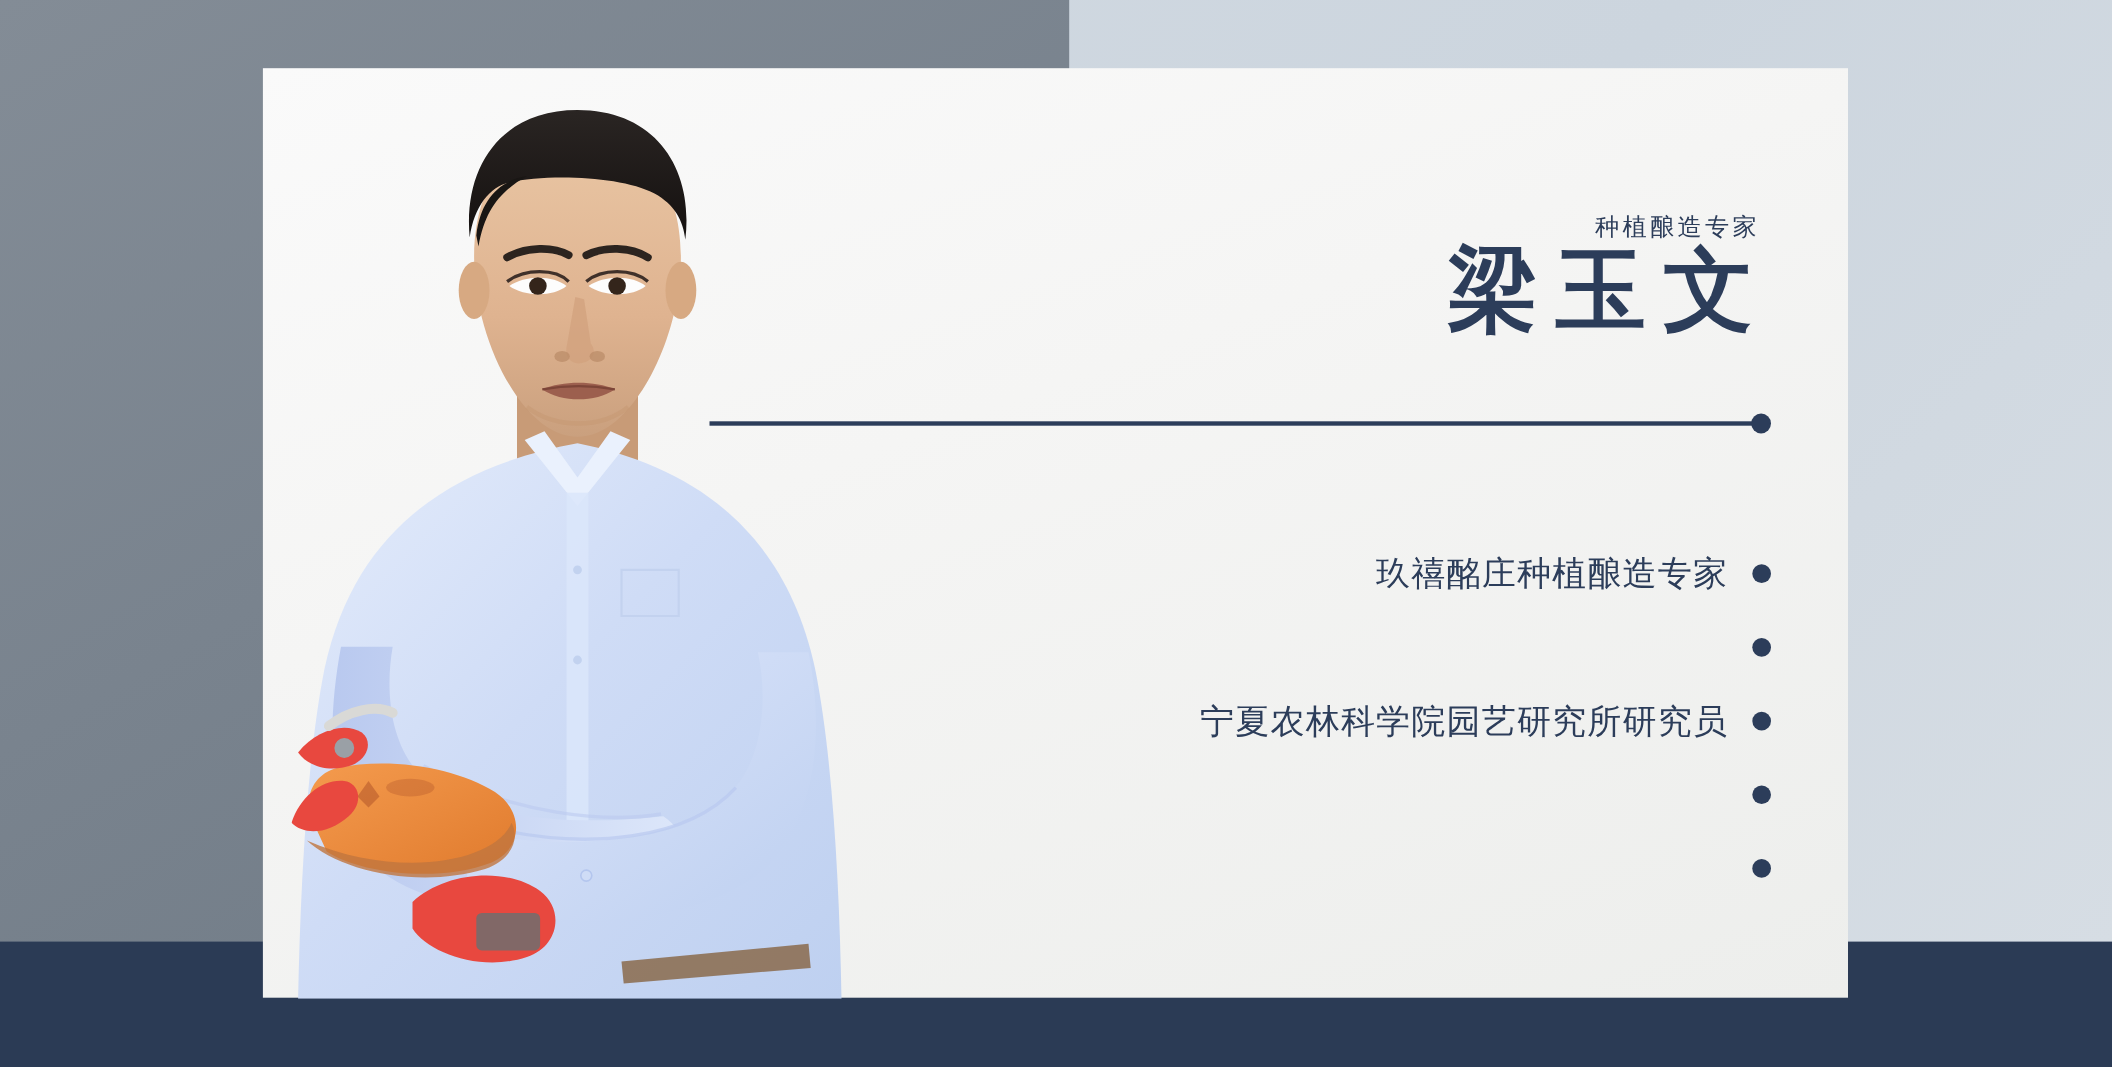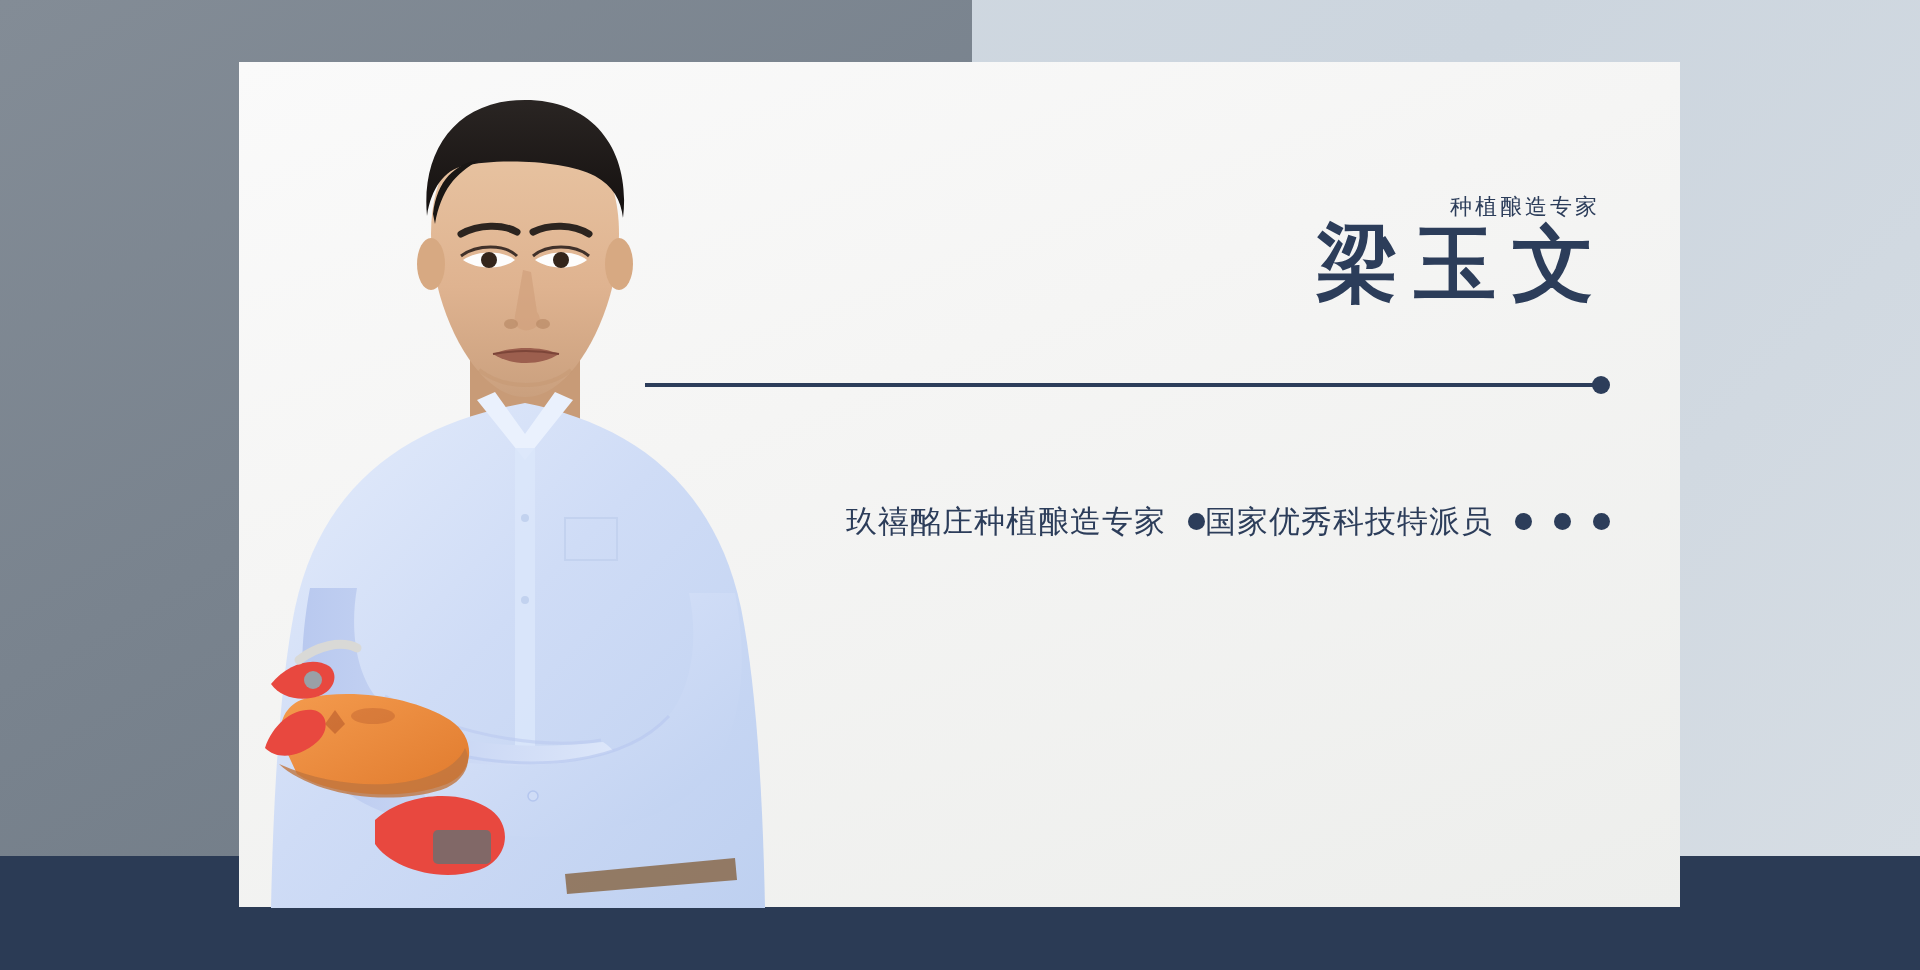--- a/index.html
+++ b/index.html
@@ -86,21 +86,21 @@
     border-radius: 50%;
     background: #2c3d5a;
   }
 
   
   .creds {
     position: absolute;
     right: 310px;
     top: 488px;
     display: flex;
-    flex-direction: row;
+    flex-direction: column;
     gap: 0px;
     align-items: flex-end;
   }
   .cred-row {
     display: flex;
     align-items: center;
     justify-content: flex-end;
     height: 67px;
     white-space: nowrap;
   }
@@ -256,21 +256,24 @@
 
   <div class="rule"></div>
   <div class="rule-dot"></div>
 
   <div class="creds">
     <div class="cred-row">
       <span class="cred-text">玖禧酩庄种植酿造专家</span>
       <span class="cred-dot"></span>
     </div>
     <div class="cred-row">
-      <span class="cred-text">国家优秀科技特派员</span>
+      <span class="cred-dot"></span>
+    </div>
+    <div class="cred-row">
+      <span class="cred-text">宁夏农林科学院园艺研究所研究员</span>
       <span class="cred-dot"></span>
     </div>
     <div class="cred-row">
       <span class="cred-dot"></span>
     </div>
     <div class="cred-row">
       <span class="cred-dot"></span>
     </div>
   </div>
 

